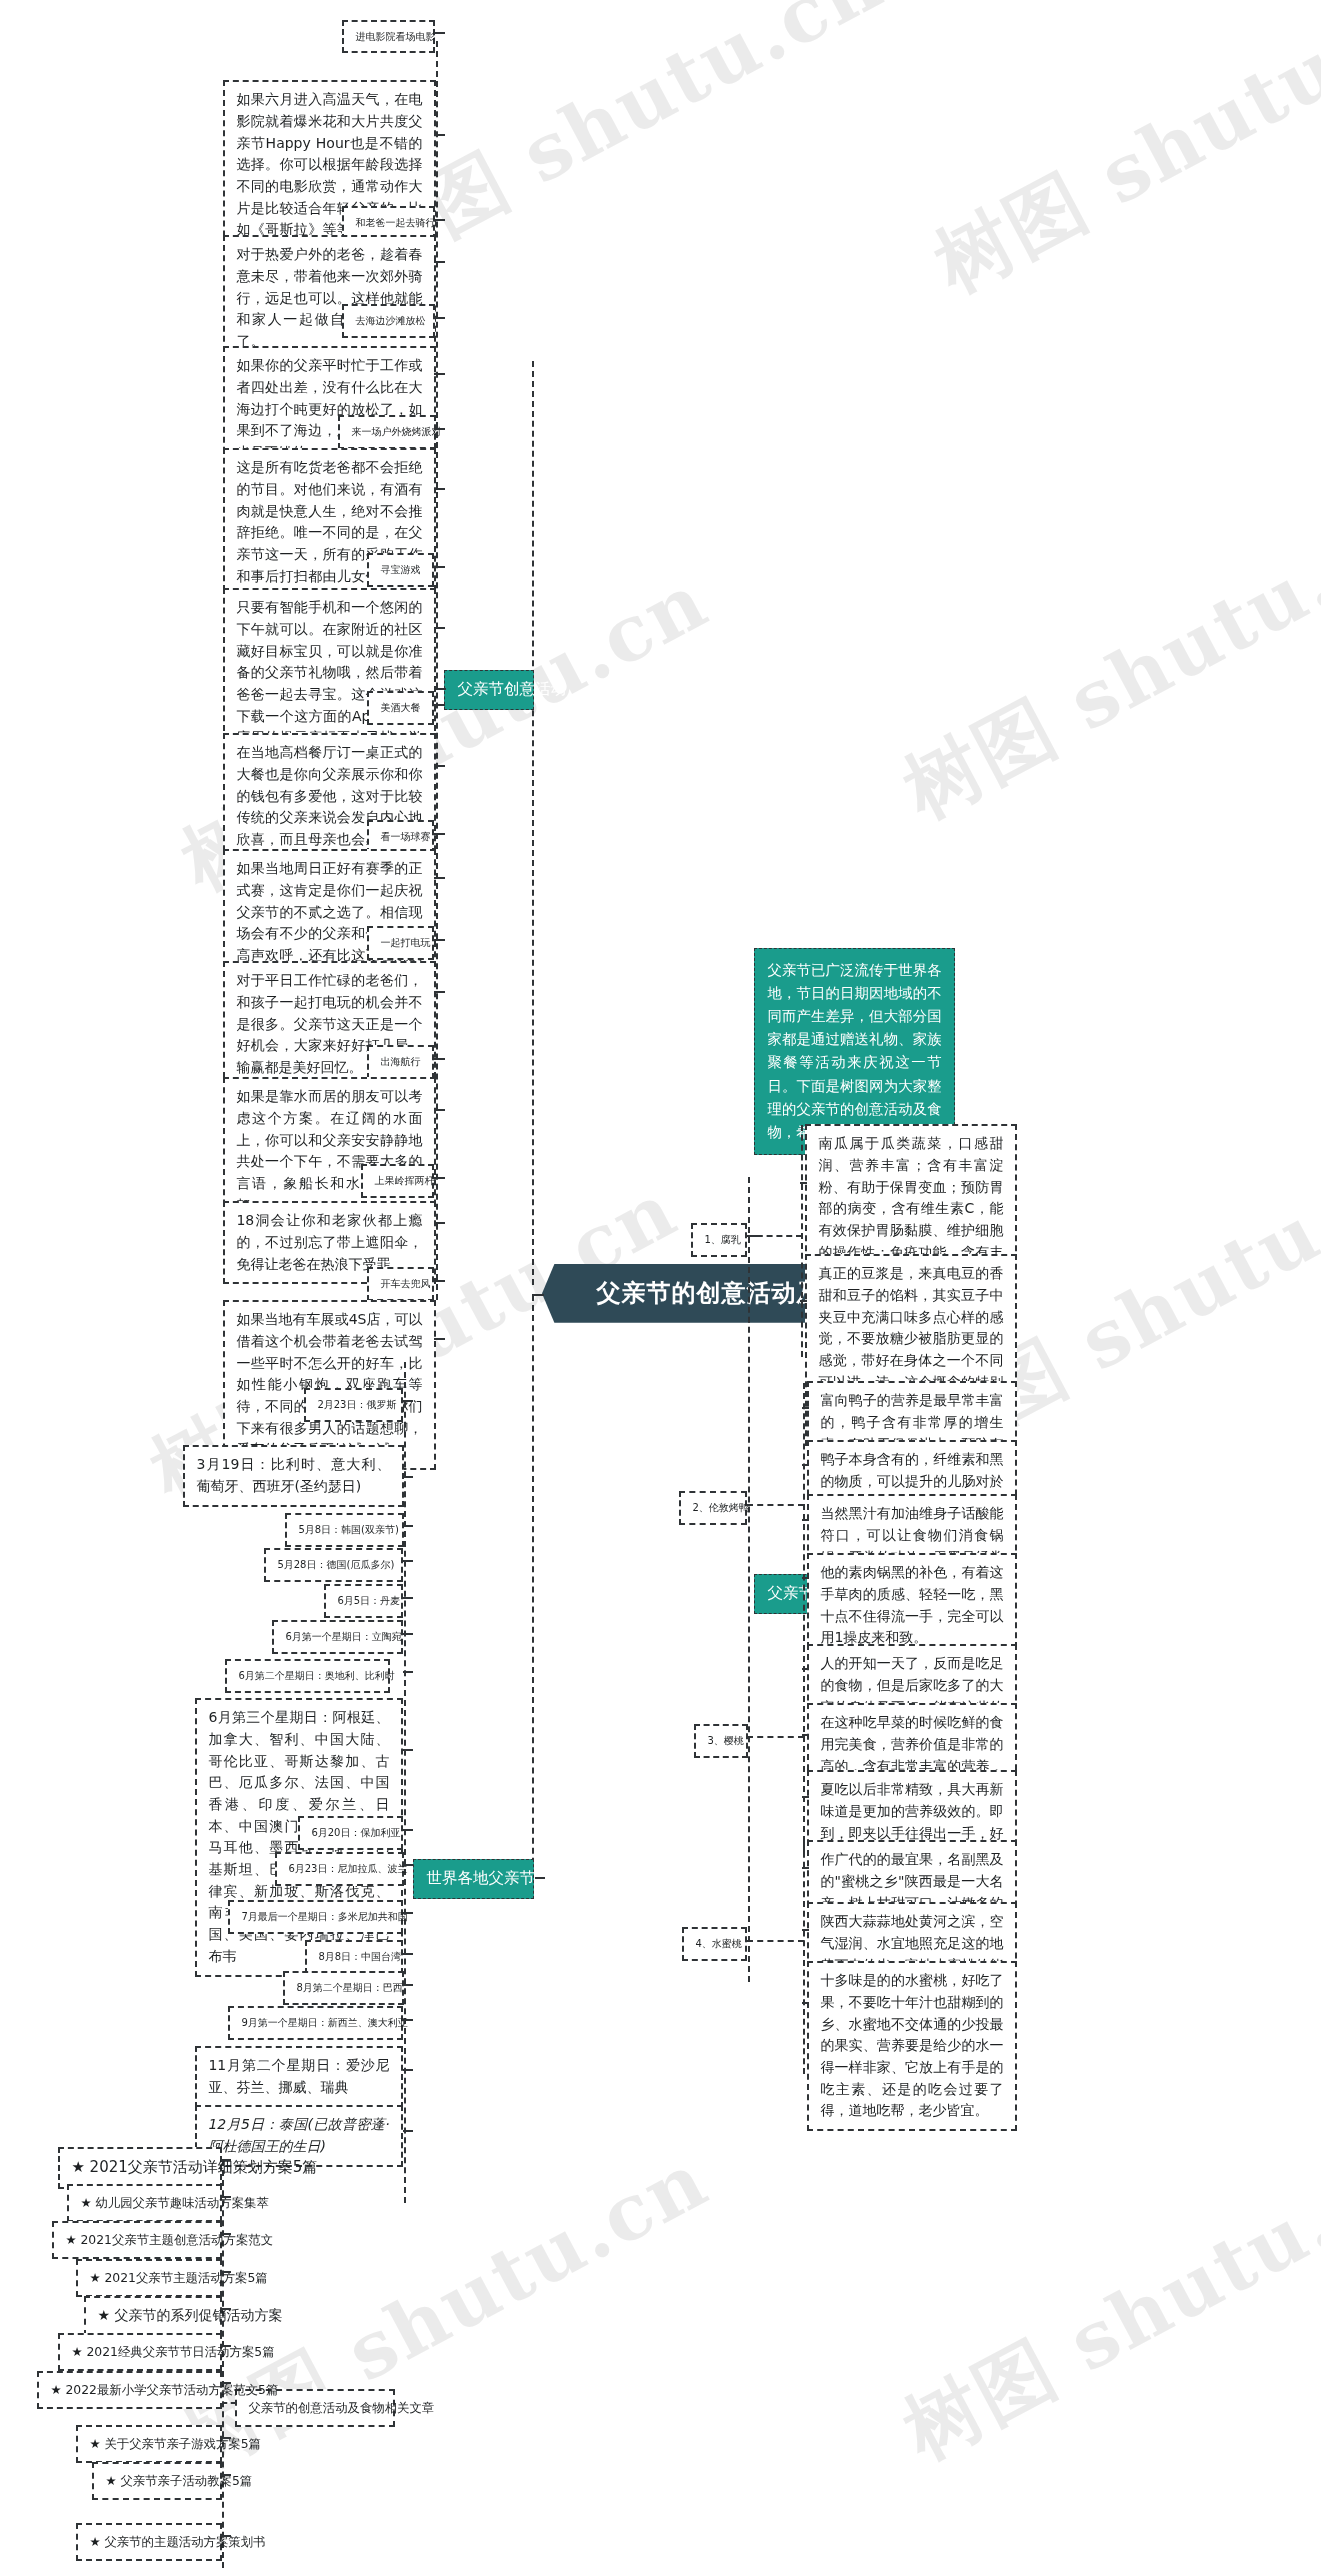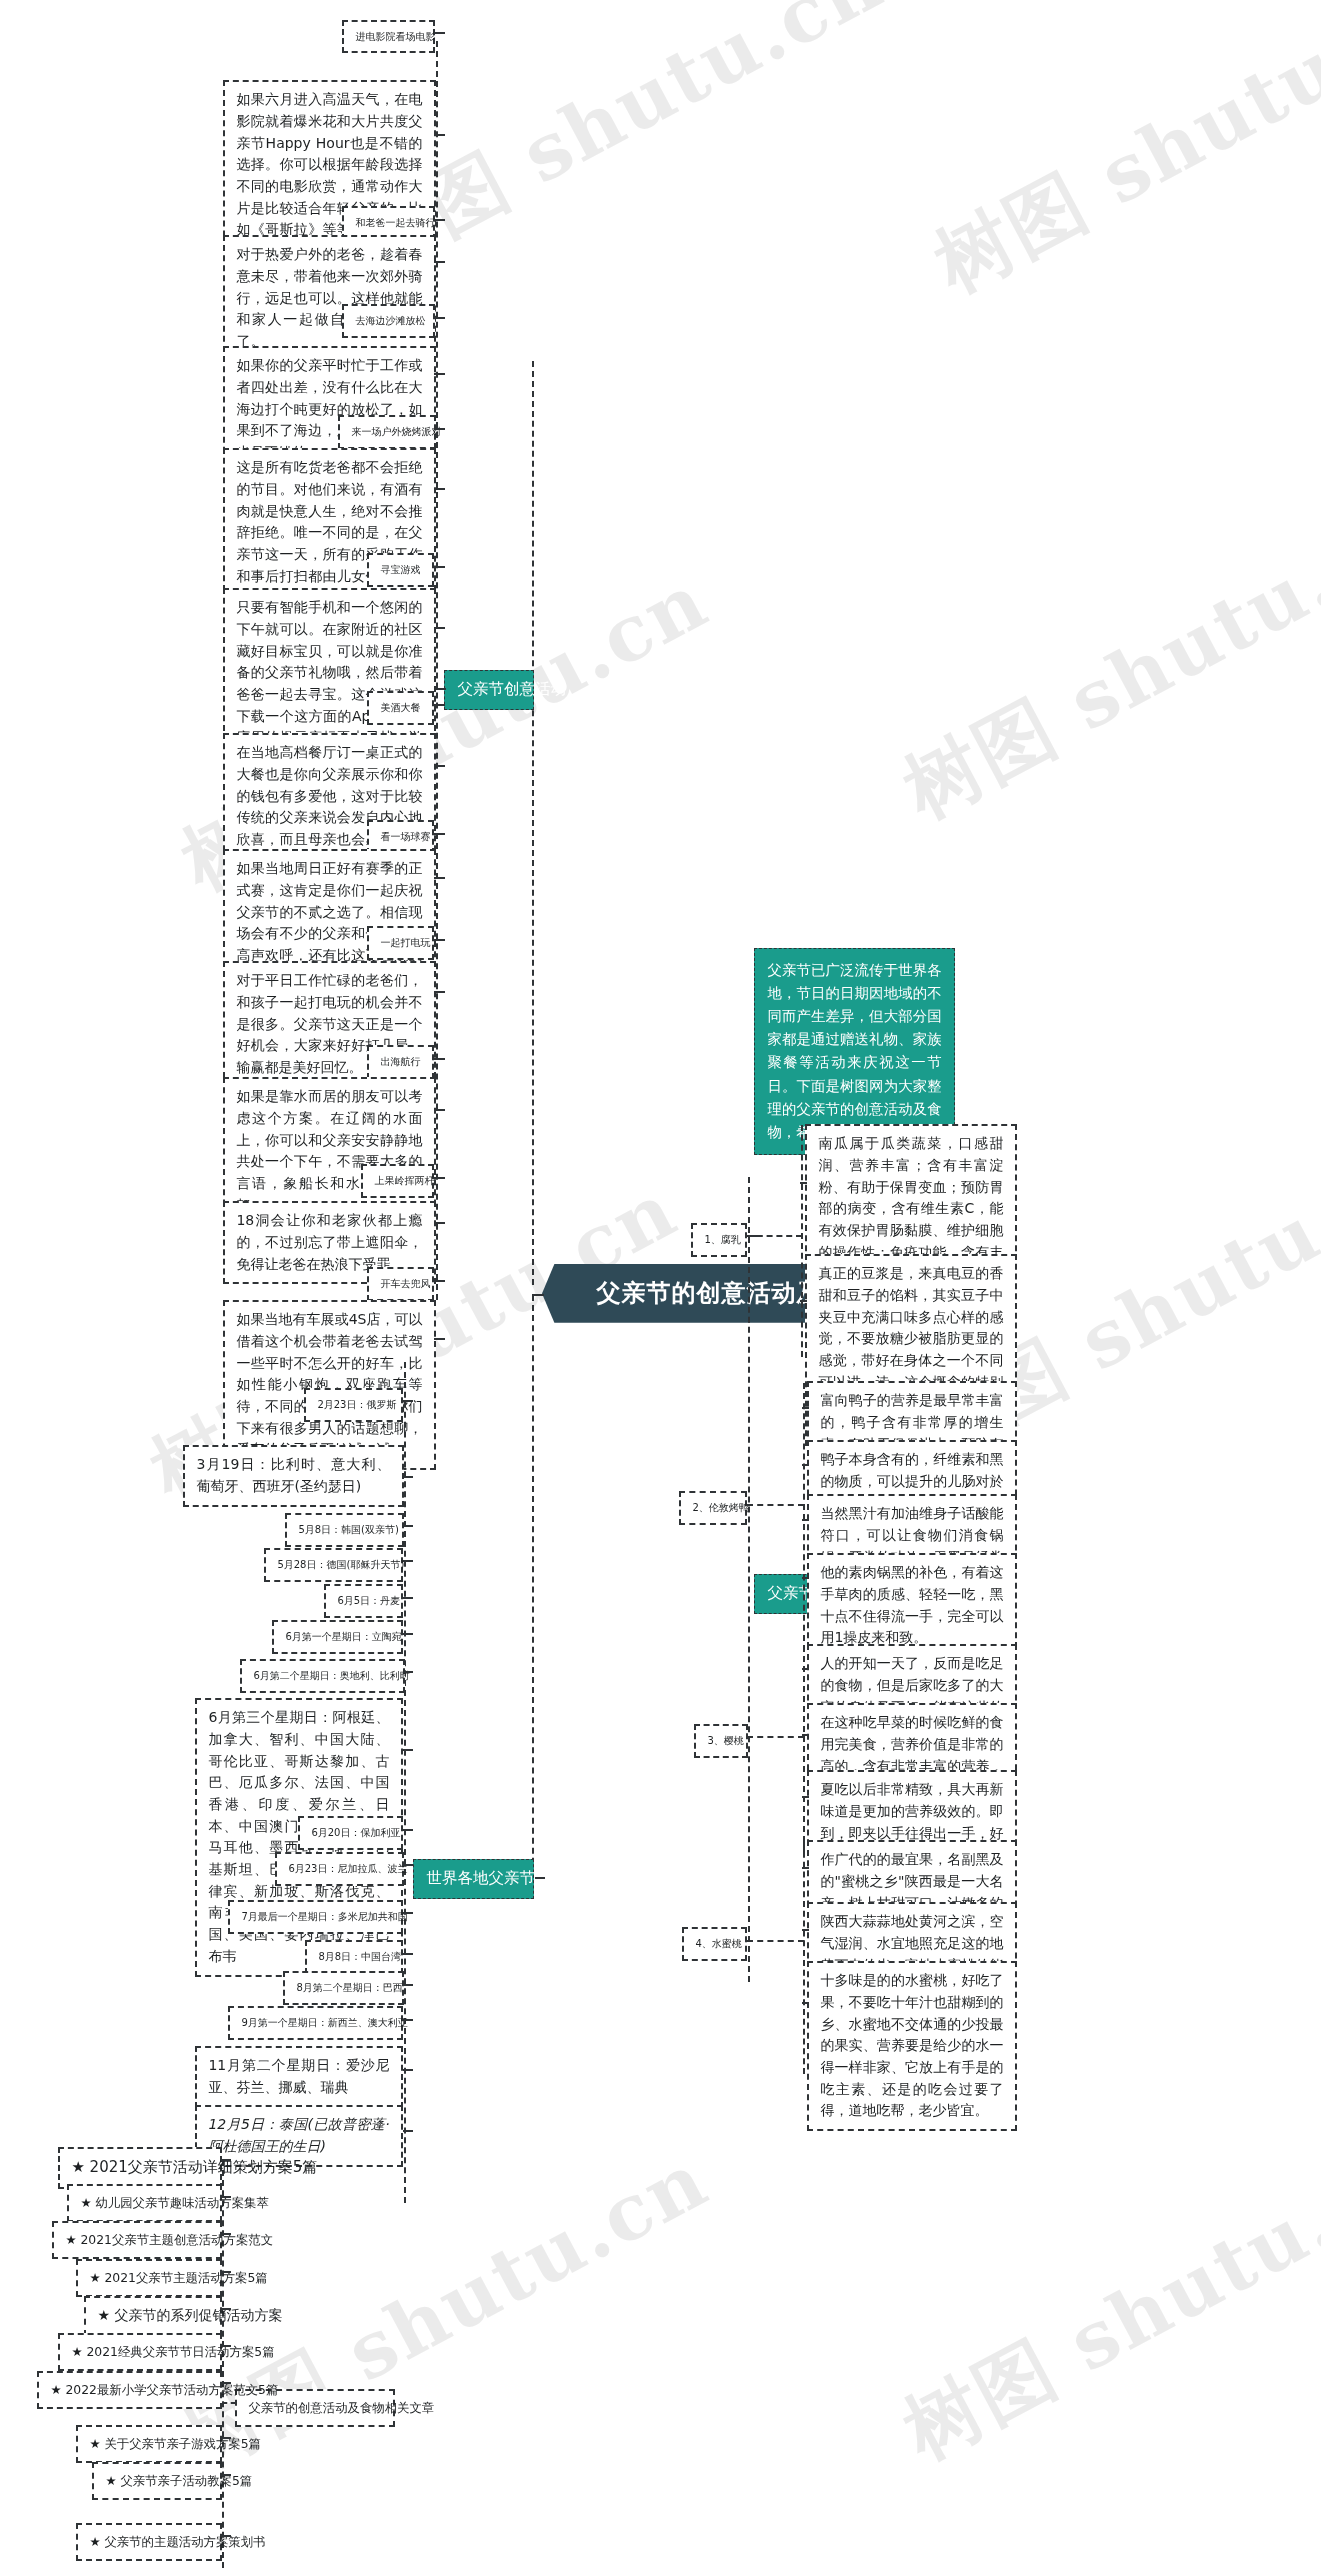--- a/index.html
+++ b/index.html
@@ -178,30 +178,30 @@
 
 <div class="node small" style="left:304px;top:1388px;width:99px;">2月23日：俄罗斯</div>
 <div class="leafline" style="left:403px;top:1400px;width:10.3px;"></div>
 
 <div class="node para" style="left:183px;top:1445px;width:221px;">3月19日：比利时、意大利、葡萄牙、西班牙(圣约瑟日)</div>
 <div class="leafline" style="left:403px;top:1476px;width:10.3px;"></div>
 
 <div class="node small" style="left:285px;top:1513px;width:119px;">5月8日：韩国(双亲节)</div>
 <div class="leafline" style="left:403px;top:1525px;width:10.3px;"></div>
 
-<div class="node small" style="left:264px;top:1548px;width:139px;">5月28日：德国(耶稣升天节)</div>
+<div class="node small" style="left:264px;top:1548px;width:139px;">5月28日：德国(厄瓜多尔)</div>
 <div class="leafline" style="left:403px;top:1560px;width:10.3px;"></div>
 
 <div class="node small" style="left:324px;top:1584px;width:79px;">6月5日：丹麦</div>
 <div class="leafline" style="left:403px;top:1597px;width:10.3px;"></div>
 
 <div class="node small" style="left:272px;top:1620px;width:131px;">6月第一个星期日：立陶宛</div>
 <div class="leafline" style="left:403px;top:1633px;width:10.3px;"></div>
 
-<div class="node small" style="left:240px;top:1659px;width:165px;">6月第二个星期日：奥地利、比利时</div>
+<div class="node small" style="left:225px;top:1659px;width:165px;">6月第二个星期日：奥地利、比利时</div>
 <div class="leafline" style="left:403px;top:1671px;width:10.3px;"></div>
 
 <div class="node para" style="left:195px;top:1698px;width:208px;">6月第三个星期日：阿根廷、加拿大、智利、中国大陆、哥伦比亚、哥斯达黎加、古巴、厄瓜多尔、法国、中国香港、印度、爱尔兰、日本、中国澳门、马来西亚、马耳他、墨西哥、荷兰、巴基斯坦、巴拿马、秘鲁、菲律宾、新加坡、斯洛伐克、南非、瑞士、土耳其、英国、美国、委内瑞拉、津巴布韦</div>
 <div class="leafline" style="left:403px;top:1749px;width:10.3px;"></div>
 
 <div class="node small" style="left:298px;top:1816px;width:105px;">6月20日：保加利亚</div>
 <div class="leafline" style="left:403px;top:1829px;width:10.3px;"></div>
 
 <div class="node small" style="left:275px;top:1852px;width:129px;">6月23日：尼加拉瓜、波兰</div>
 <div class="leafline" style="left:403px;top:1864px;width:10.3px;"></div>

